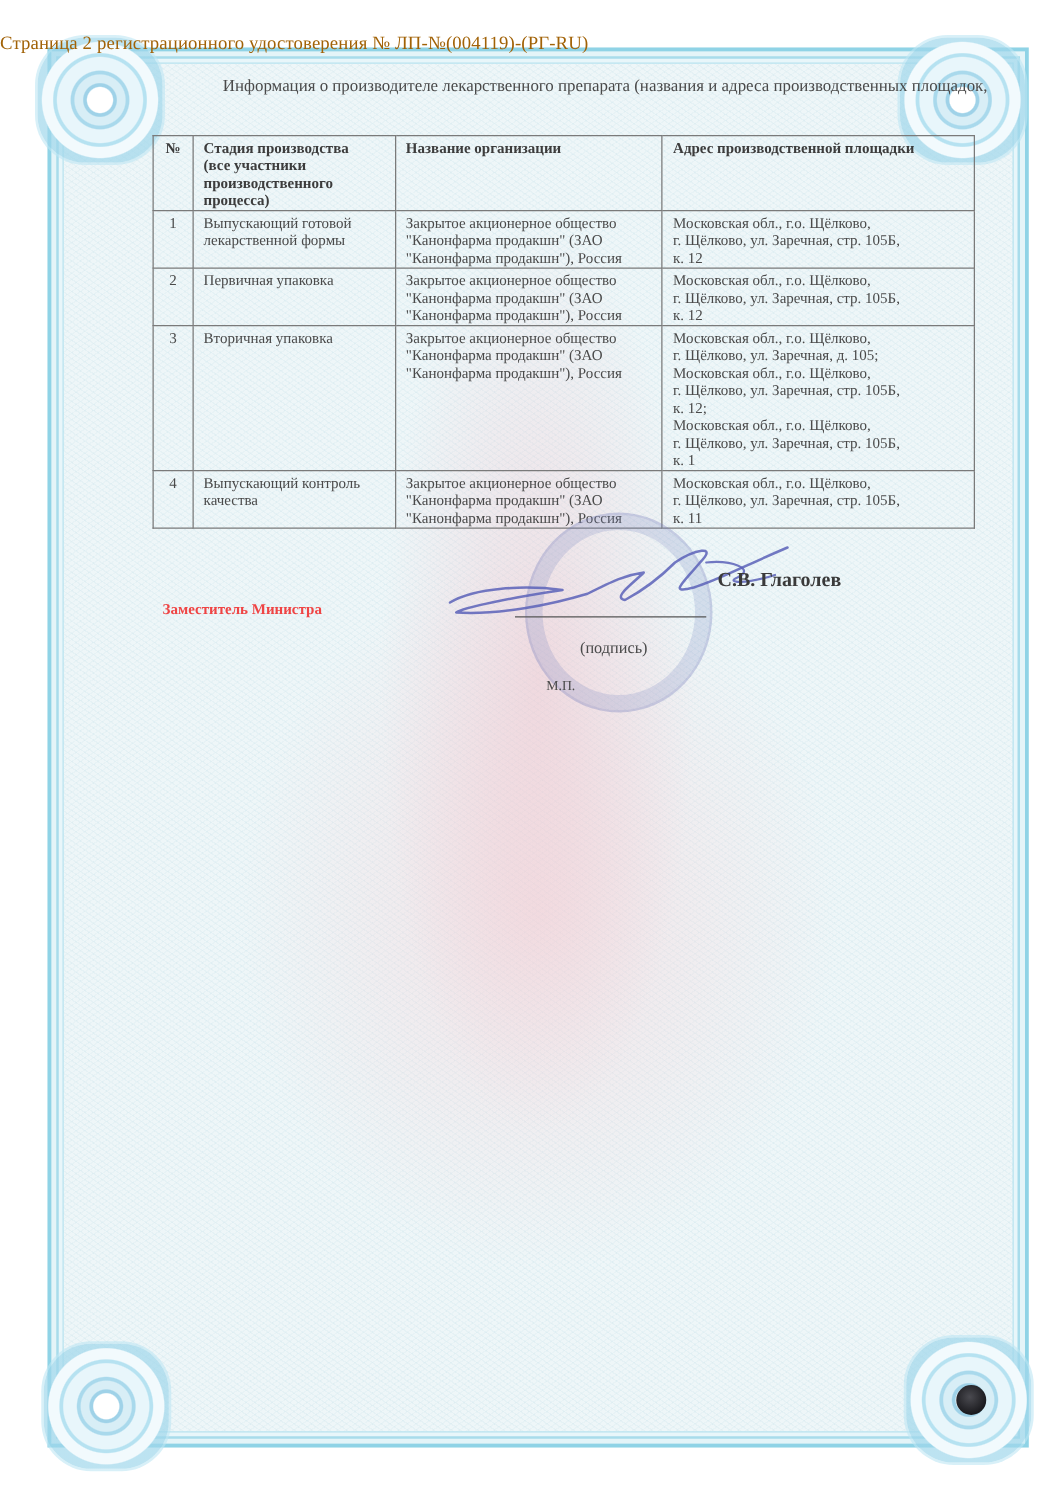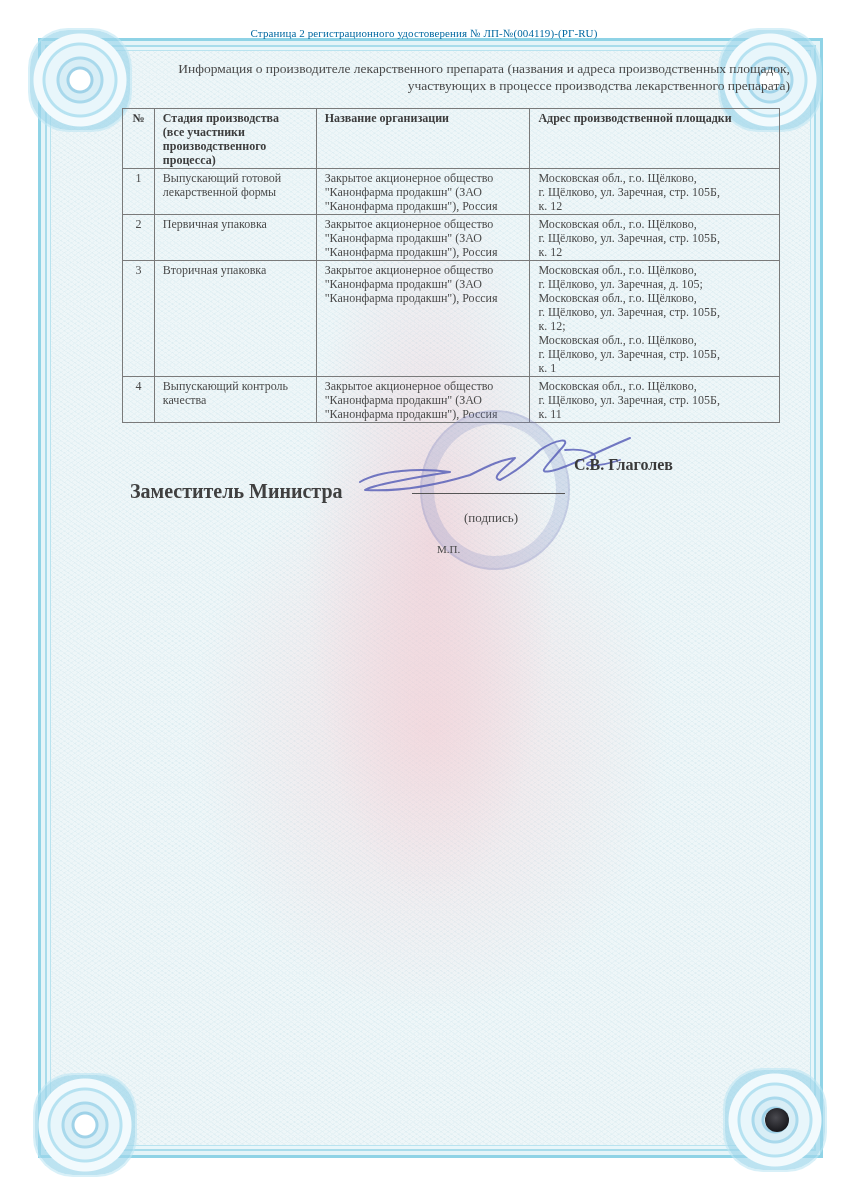--- a/index.html
+++ b/index.html
@@ -27,22 +27,22 @@
     .rosette.tl { left: 30px; top: 30px; }
     .rosette.tr { left: 720px; top: 30px; }
     .rosette.bl { left: 35px; top: 1075px; }
     .rosette.br { left: 725px; top: 1070px; }
     .hole {
       position: absolute; left: 765px; top: 1108px; width: 24px; height: 24px; border-radius: 50%;
       background: radial-gradient(circle at 45% 40%, #4a4a50, #1a1a1e 70%);
     }
 
     .page-title {
-      position: absolute; left: 0; top: 27px; width: 848px; text-align: center;
-      font-size: 11px; color: #0369a1; letter-spacing: 0.1px;
+      position: absolute; left: 0; top: 27px; width: 848px; 
+      font-size: 15px; color: #a16207; letter-spacing: 0.1px;
     }
     .subtitle {
       position: absolute; left: 110px; top: 60px; width: 680px; text-align: right;
       font-size: 13.5px; line-height: 17px; color: #4a4a4a;
     }
 
     table.mfr {
       position: absolute; left: 122px; top: 108px; width: 658px;
       border-collapse: collapse; font-size: 12px; line-height: 14px; color: #4a4a4a;
     }
@@ -51,21 +51,21 @@
     }
     table.mfr th { font-weight: bold; color: #3c3c3c; font-size: 12px; }
     table.mfr col.c-num { width: 32px; }
     table.mfr col.c-stage { width: 162px; }
     table.mfr col.c-org { width: 214px; }
     table.mfr col.c-addr { width: 250px; }
     table.mfr td.num, table.mfr th.num { text-align: center; padding-left: 2px; padding-right: 2px; }
     .line { display: block; white-space: nowrap; }
 
     .sig-role {
-      position: absolute; left: 130px; top: 480px; font-size: 20px; font-weight: bold; color: #404040; text-align: center;
+      position: absolute; left: 130px; top: 480px; font-size: 12px; font-weight: bold; color: #ef4444; text-align: center;
     }
     .sig-line {
       position: absolute; left: 412px; top: 493px; width: 153px; height: 1px; background: #555;
     }
     .sig-name {
       position: absolute; left: 574px; top: 456px; font-size: 16px; font-weight: bold; color: #3a3a3a;
     }
     .sig-caption {
       position: absolute; left: 425px; top: 510px; font-size: 13px; color: #4a4a4a; padding-left: 39px;
     }
@@ -87,21 +87,20 @@
 <div class="rosette tl"></div>
 <div class="rosette tr"></div>
 <div class="rosette bl"></div>
 <div class="rosette br"></div>
 <div class="hole"></div>
 
 <div class="page-title">Страница 2 регистрационного удостоверения № ЛП-№(004119)-(РГ-RU)</div>
 
 <div class="subtitle">
   <span class="line">Информация о производителе лекарственного препарата (названия и адреса производственных площадок,</span>
-  <span class="line">участвующих в процессе производства лекарственного препарата)</span>
 </div>
 
 <table class="mfr">
   <colgroup>
     <col class="c-num">
       <col class="c-stage">
       <col class="c-org">
       <col class="c-addr">
   </colgroup>
   <thead>

